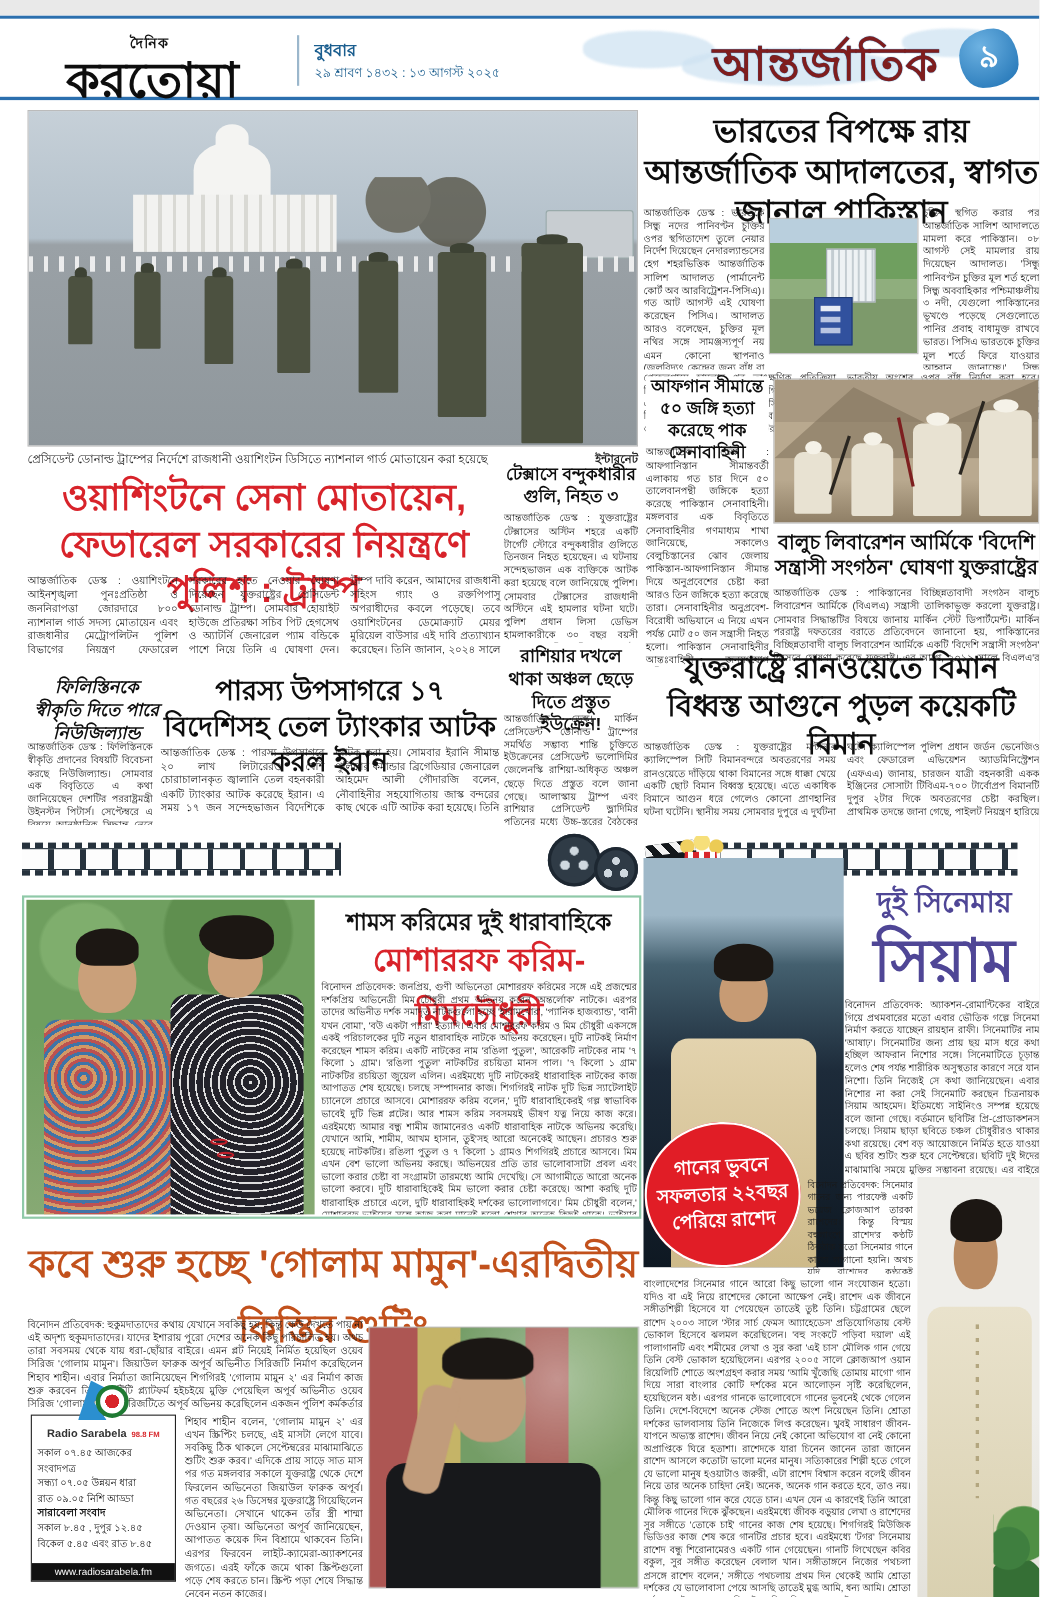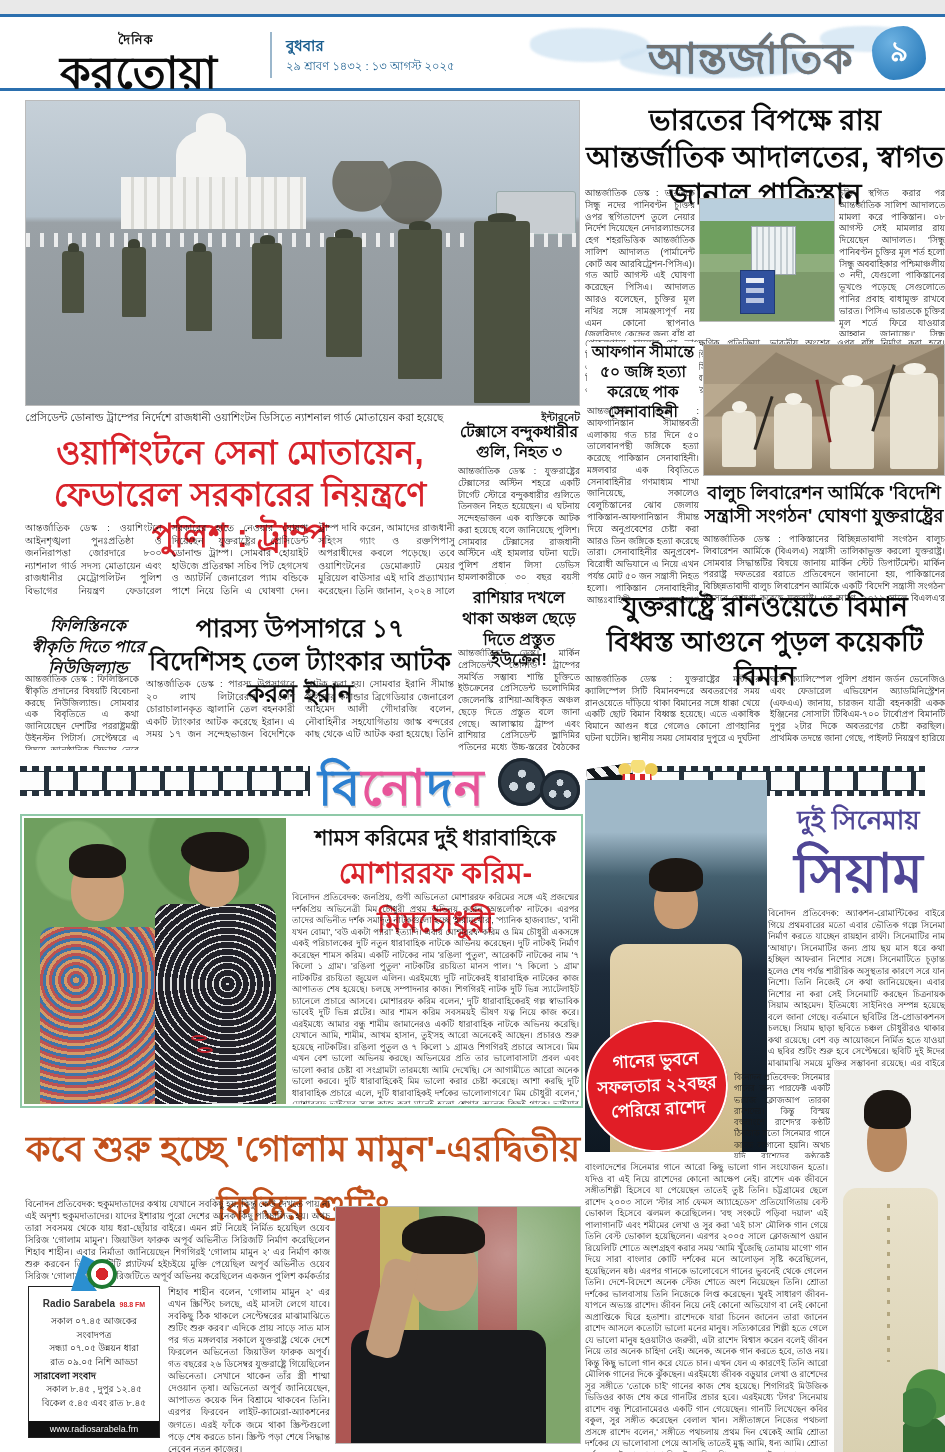--- a/index.html
+++ b/index.html
@@ -8,21 +8,21 @@
   .abs { position:absolute; }
   .rule { background:#2b6fae; }
   .t { font-size:9.4px; line-height:1.34; text-align:justify; color:#1a1a1a; overflow:hidden; }
   .hl { font-weight:800; color:#111; text-align:center; }
   .cap { font-size:10.5px; color:#222; }
   
   .m-daily { font-size:13px; font-weight:800; color:#111; letter-spacing:1px; }
   .m-title { font-size:44px; font-weight:800; color:#0d0d0d; }
   .m-day { font-size:15px; font-weight:800; color:#1b5e8f; }
   .m-date { font-size:11.5px; color:#1b5e8f; }
-  .sec-title { font-size:42px; font-weight:800; color:#737373; text-shadow:0 0 1px #1b6fb2; letter-spacing:1px; }
+  .sec-title { font-size:42px; font-weight:800; color:#7f1d1d; text-shadow:0 0 1px #1b6fb2; letter-spacing:1px; }
   .pg-logo { width:54px; height:54px; background:radial-gradient(circle at 35% 30%, #6db2e2, #1b6fb2); border-radius:58% 42% 60% 40% / 45% 60% 40% 55%; display:flex; align-items:center; justify-content:center; color:#fff; font-size:28px; font-weight:800; }
   .map-blob { background:#cfe3f2; opacity:.75; border-radius:45% 55% 50% 50%; filter:blur(1px); }
   
   .red-head { font-size:33px; line-height:1.26; font-weight:800; color:#d8232a; text-align:center; }
   .big-head { font-size:28px; line-height:1.28; font-weight:800; color:#0d0d0d; text-align:center; }
   .mid-head { font-size:15px; line-height:1.3; font-weight:800; color:#0d0d0d; text-align:center; }
   .iran-head { font-size:25px; line-height:1.3; font-weight:800; color:#0d0d0d; text-align:center; }
   
   .ph { position:absolute; overflow:hidden; border:1px solid #bbb; }
   .capitol-photo { background:linear-gradient(180deg,#c6d0d8 0%,#b3c0ca 38%,#9aa1a6 40%,#8f979c 100%); }
@@ -71,21 +71,21 @@
   .ent-box { border:2px solid #8fc9a8; }
   .badge-oval { background:#e11d26; border-radius:50%; color:#fff; font-weight:800; font-size:17px; line-height:1.45; text-align:center; display:flex; align-items:center; justify-content:center; transform:rotate(-3deg); box-shadow:0 0 0 2px #fff inset; }
   .purple-head { color:#4f4696; font-weight:800; text-align:center; }
   .orange-head { font-size:35px; font-weight:800; color:#c2511c; text-align:center; }
   .radio-box { border:1.5px solid #222; background:#fff; }
   .radio-logo { position:absolute; width:46px; height:40px; }
   .radio-swoosh { position:absolute; left:0; top:2px; width:26px; height:36px; background:#2b8fd0; clip-path:polygon(0 100%,45% 0,100% 20%,55% 55%,100% 100%); }
   .radio-ring { position:absolute; right:0; top:6px; width:30px; height:30px; border-radius:50%; border:4px solid #1f7a33; background:radial-gradient(circle,#d8262b 0 40%,#fff 41%); }
   .radio-brand { font-size:10px; font-weight:700; color:#333; }
   .radio-freq { font-size:7px; font-weight:700; color:#d8262b; }
-  .radio-line { font-size:9px; color:#111; line-height:1.5;text-align:center; }
+  .radio-line { font-size:9px; color:#111; line-height:1.5; }
   .radio-news { font-size:9.5px; font-weight:800; color:#111; line-height:1.5; }
   .radio-url { position:absolute; left:0; right:0; bottom:0; height:16px; background:#111; color:#fff; font-size:9px; text-align:center; line-height:16px; }
   .credit-right { float:right; font-weight:700; }
 </style>
 </head>
 <body>
 
 <div class="page">
 
   <div class="abs rule" style="left:0;top:7;width:945px;height:3px;"></div>
@@ -170,23 +170,20 @@
   <div class="strip abs" style="left:20px;top:752px;width:290px;">
       <div class="row" style="top:0;"></div>
       <div class="mid"></div>
       <div class="row" style="bottom:0;"></div>
     </div>
   <div class="strip abs" style="left:655px;top:752px;width:270px;">
       <div class="row" style="top:0;"></div>
       <div class="mid"></div>
       <div class="row" style="bottom:0;"></div>
     </div>
-  <div class="abs binodon" style="left:318px;top:736px;">
-    <span class="bino-b">বি</span><span class="bino-p">নো</span><span class="bino-b">দ</span><span class="bino-p">ন</span>
-  </div>
   <div class="reel abs" style="left:498px;top:744px;width:48px;height:48px;"></div>
   <div class="reel abs" style="left:540px;top:756px;width:40px;height:40px;"></div>
   <div class="clapper abs" style="left:588px;top:752px;"></div>
   <div class="pops abs" style="left:616px;top:746px;"></div>
   <div class="popcorn abs" style="left:620px;top:760px;"></div>
 
   <div class="abs ent-box" style="left:20px;top:800px;width:563px;height:294px;"></div>
   <div class="ph ent-photo1" style="left:24px;top:804px;width:262px;height:286px;border:none;">
     <div class="man-floral"></div>
     <div class="head-skin" style="left:18%;top:14%;width:20%;height:22%;"></div>

